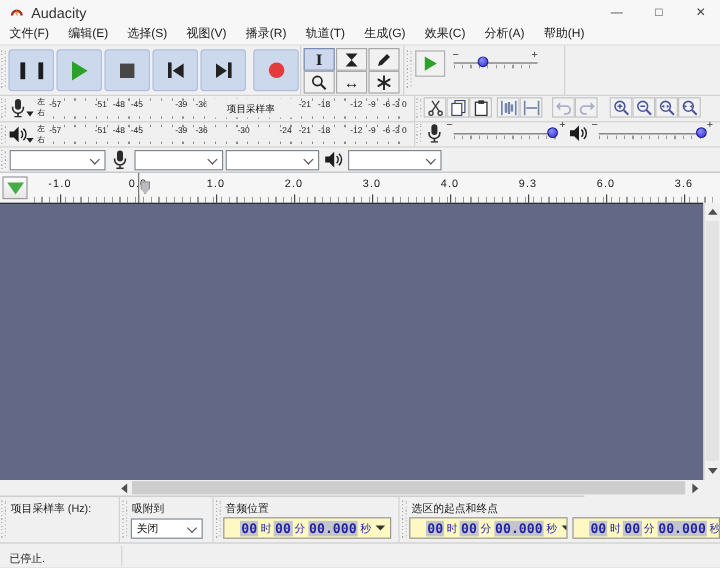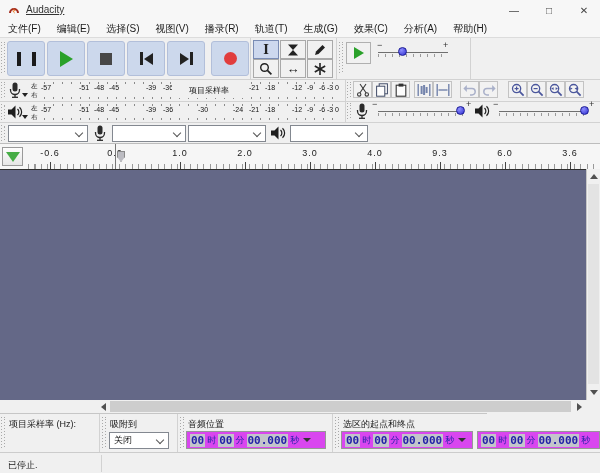--- a/index.html
+++ b/index.html
@@ -2,21 +2,21 @@
 <html><head>
 <meta charset="utf-8">
 <style>
   html,body{margin:0;padding:0;background:#fff;}
   .app{position:relative;width:600px;height:473px;background:#f0f0f0;
        font-family:"Liberation Sans","DejaVu Sans",sans-serif;color:#222;
        outline:1px solid #898989;overflow:hidden;}
   .abs{position:absolute;box-sizing:border-box;}
   
   .titlebar{left:0;top:0;width:600px;height:20px;background:#f7f7f7;}
-  .title-text{left:26px;top:4px;font-size:10px;color:#333;text-decoration:underline;}
+  .title-text{left:26px;top:4px;font-size:12px;color:#333;}
   .winbtn{top:0;width:32px;height:20px;display:flex;align-items:center;justify-content:center;
           font-size:10px;color:#444;}
   .menubar{left:0;top:20px;width:600px;height:18px;background:#f7f7f7;display:flex;align-items:center;
            border-bottom:1px solid #dcdcdc;}
   .menu-item{padding:0 8px;font-size:10px;color:#1b1b1b;line-height:18px;}
   
   .grip{background-image:repeating-linear-gradient(to bottom,#a9a9a9 0 1px,transparent 1px 3px),
         repeating-linear-gradient(to bottom,#a9a9a9 0 1px,transparent 1px 3px);
         background-size:1px 100%,1px 100%;background-position:0 0,3px 2px;background-repeat:repeat-y;}
   .hline{background:#d2d2d2;height:1px;}
@@ -52,22 +52,22 @@
   .rlabel{position:absolute;top:4px;transform:translateX(-50%);font-size:9px;color:#1a1a1a;letter-spacing:1px;}
   .rtick{position:absolute;top:18px;width:1px;height:7px;background:#444;}
   .track{left:0;top:169px;width:586px;height:231px;background:#646887;border-top:1px solid #2e2e2e;}
   .vscroll{left:586px;top:169px;width:14px;height:231px;background:#f0f0f0;border-left:1px solid #c6c6c6;}
   .arr-up{width:0;height:0;border-left:4px solid transparent;border-right:4px solid transparent;border-bottom:5px solid #505050;}
   .arr-down{width:0;height:0;border-left:4px solid transparent;border-right:4px solid transparent;border-top:5px solid #505050;}
   .arr-left{width:0;height:0;border-top:4px solid transparent;border-bottom:4px solid transparent;border-right:5px solid #505050;}
   .arr-right{width:0;height:0;border-top:4px solid transparent;border-bottom:4px solid transparent;border-left:5px solid #505050;}
   
   .lbl{font-size:9px;color:#1b1b1b;}
-  .tf{background:#d946ef;border:1px solid #979797;display:flex;align-items:center;
-      padding:0 2px;overflow:hidden;white-space:nowrap;}
+  .tf{background:#fef9c3;border:1px solid #979797;display:flex;align-items:center;
+      padding:0 12px;overflow:hidden;white-space:nowrap;}
   .tf .dig{font-family:"DejaVu Sans Mono","Liberation Mono",monospace;font-size:11px;font-weight:bold;
            color:#2323a8;background:#c3c5cb;padding:0 1px;margin:0 1px;}
   .tf .unit{font-size:9px;color:#2323a8;margin:0 1px;}
   .tf-arrow{width:0;height:0;border-left:4px solid transparent;border-right:4px solid transparent;
             border-top:4px solid #333;margin-left:3px;}
 </style>
 </head>
 <body>
 
 <div class="app">
@@ -370,21 +370,21 @@
     <path d="M12.5 3.2 a6.5 6.5 0 0 1 0 9.6" fill="none" stroke="#1e1e1e" stroke-width="1.2"></path>
   </svg>
   <div class="dd" style="left:290px;top:125px;width:78px;height:17px">
       <span class="chev"></span>
     </div>
 
   <div class="abs ruler">
     <div class="abs" style="left:2px;top:3px;width:21px;height:19px;background:linear-gradient(#fdfdfd,#e6e6e6);border:1px solid #9a9a9a;display:flex;align-items:center;justify-content:center">
       <span style="width:0;height:0;border-left:7px solid transparent;border-right:7px solid transparent;border-top:10px solid #46ad46"></span>
     </div>
-    <span class="rlabel" style="left:50px">-0.6</span>
+    <span class="rlabel" style="left:50px">-1.0</span>
     <span class="rlabel" style="left:115px">0.0</span>
     <span class="rlabel" style="left:180px">1.0</span>
     <span class="rlabel" style="left:245px">2.0</span>
     <span class="rlabel" style="left:310px">3.0</span>
     <span class="rlabel" style="left:375px">4.0</span>
     <span class="rlabel" style="left:440px">9.3</span>
     <span class="rlabel" style="left:505px">6.0</span>
     <span class="rlabel" style="left:570px">3.6</span>
     <div class="abs" style="left:28px;top:20px;width:566px;height:5px;background:repeating-linear-gradient(to right,#999 0 1px,transparent 1px 6.5px)"></div>
     <span class="rtick" style="left:50px"></span>

